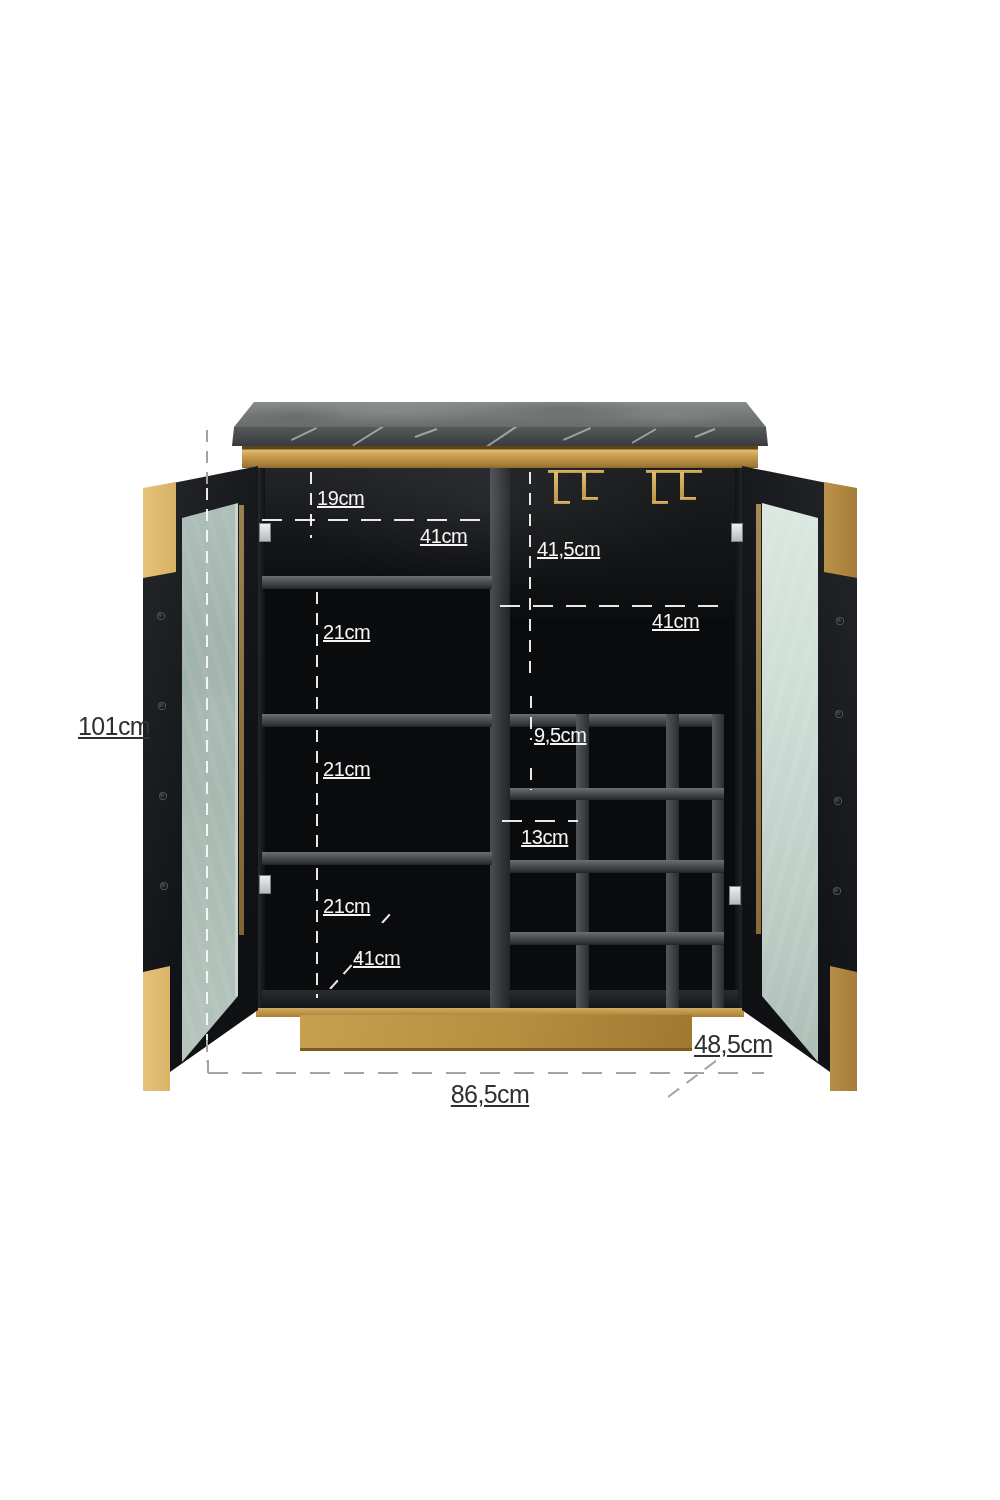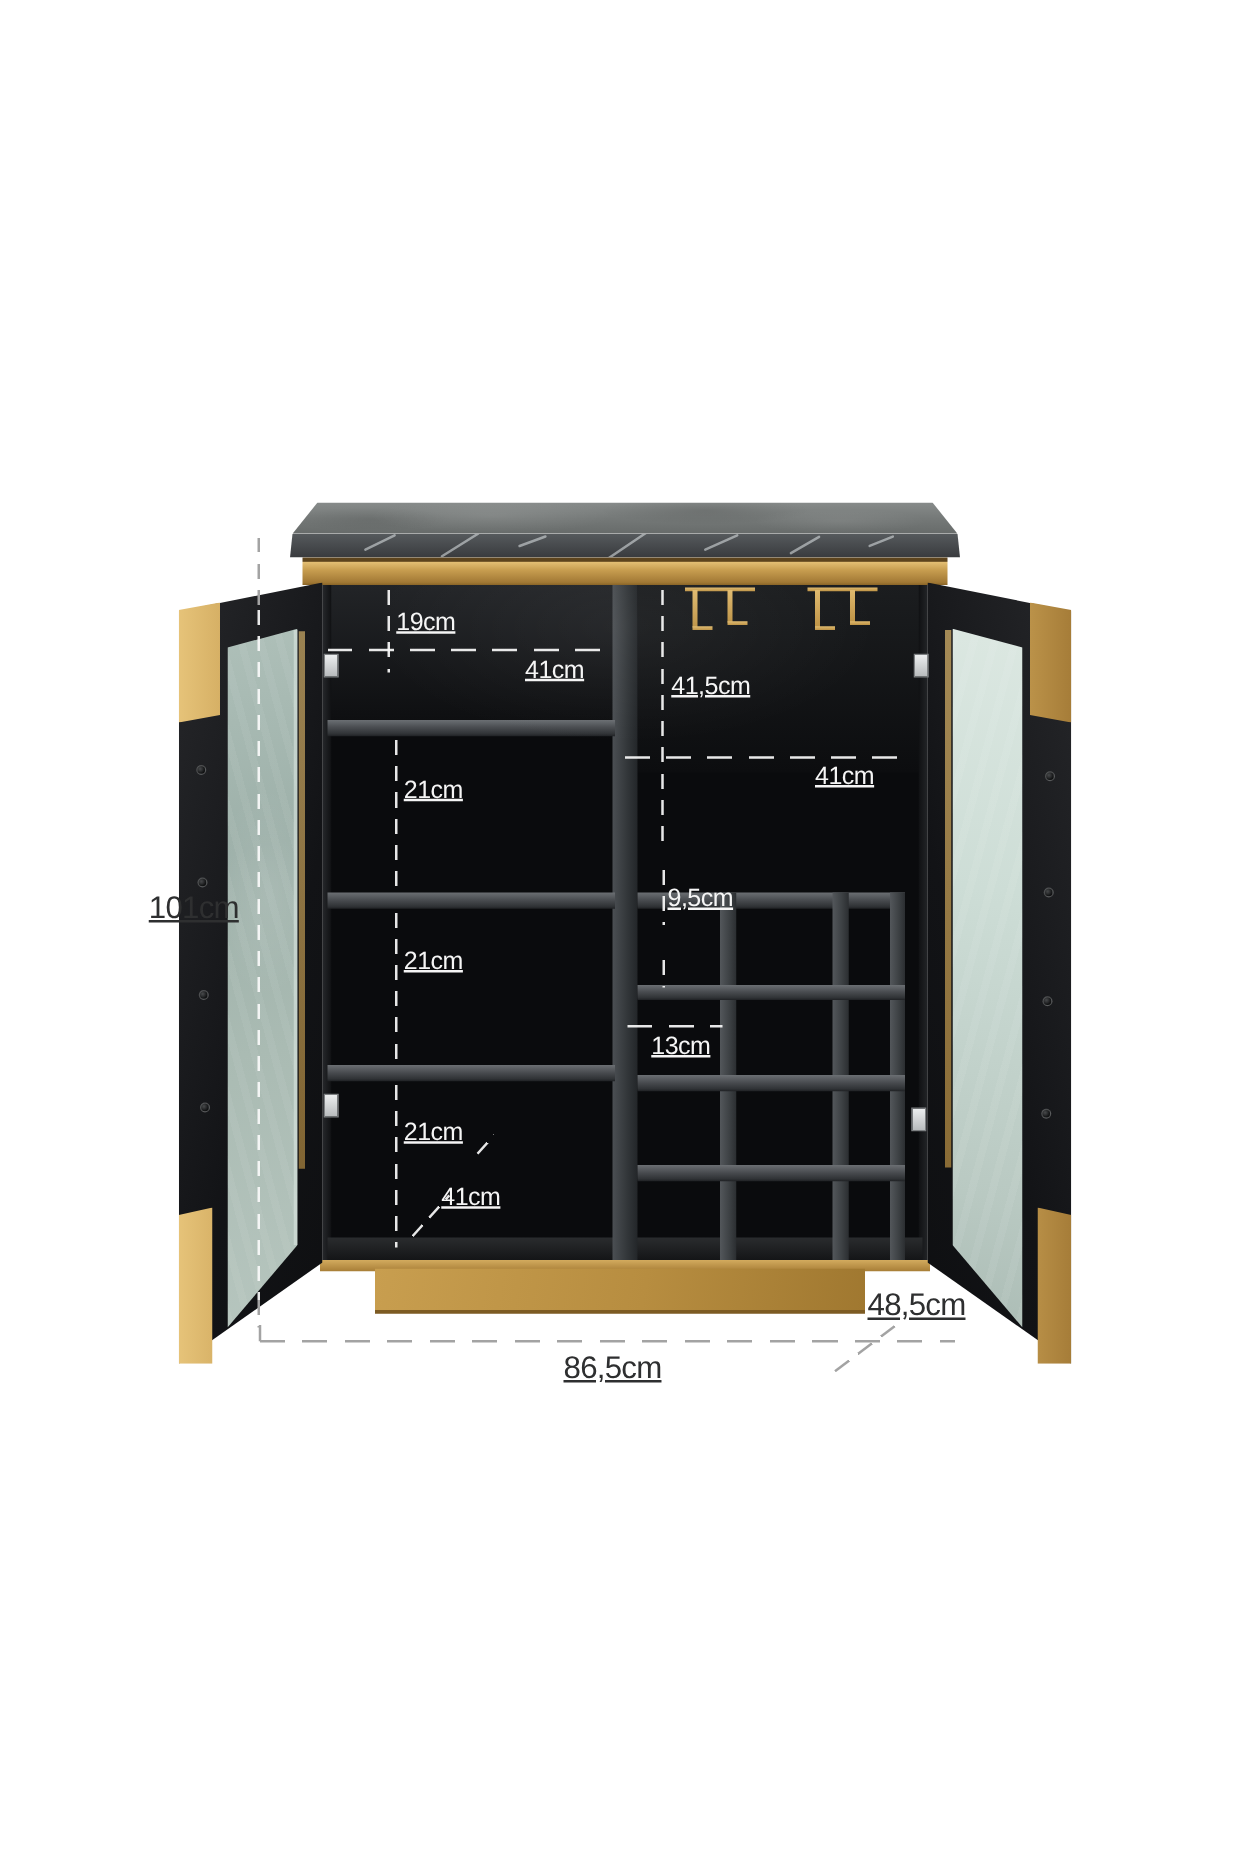--- a/index.html
+++ b/index.html
@@ -167,21 +167,21 @@
   </div>
 
   <div class="hinge" style="left:259px;top:523px;"></div>
   <div class="hinge" style="left:259px;top:875px;"></div>
   <div class="hinge" style="left:731px;top:523px;"></div>
   <div class="hinge" style="left:729px;top:886px;"></div>
 
   <div class="dl v g" style="left:206px;top:430px;height:58px;"></div>
   <div class="dl v w" style="left:206px;top:488px;height:552px;"></div>
   <div class="dl v g" style="left:206px;top:1040px;height:22px;"></div>
-  <div class="lab d" style="left:78px;top:712px;margin-left:41px;">101cm</div>
+  <div class="lab d" style="left:78px;top:712px;">101cm</div>
 
   <div class="tick" style="left:207px;top:1060px;width:2px;height:13px;"></div>
   <div class="dl h g" style="left:208px;top:1072px;width:556px;"></div>
   <div class="lab d" style="left:430px;top:1080px;width:120px;text-align:center;">86,5cm</div>
 
   <div class="dl diag g" style="left:668px;top:1096px;width:70px;transform:rotate(-37deg);"></div>
   <div class="lab d" style="left:694px;top:1030px;">48,5cm</div>
 
   <div class="dl v w" style="left:310px;top:472px;height:66px;"></div>
   <div class="dl h w" style="left:262px;top:519px;width:228px;"></div>
@@ -195,21 +195,21 @@
 
   <div class="dl v w" style="left:316px;top:592px;height:120px;"></div>
   <div class="lab w" style="left:323px;top:621px;">21cm</div>
   <div class="dl v w" style="left:316px;top:730px;height:120px;"></div>
   <div class="lab w" style="left:323px;top:758px;">21cm</div>
   <div class="dl v w" style="left:316px;top:868px;height:130px;"></div>
   <div class="lab w" style="left:323px;top:895px;">21cm</div>
 
   <div class="dl v w" style="left:530px;top:696px;height:44px;"></div>
   <div class="dl v w" style="left:530px;top:768px;height:22px;"></div>
-  <div class="lab w" style="left:534px;top:708px;">9,5cm</div>
+  <div class="lab w" style="left:534px;top:724px;">9,5cm</div>
   <div class="dl h w" style="left:502px;top:820px;width:76px;"></div>
   <div class="lab w" style="left:521px;top:826px;">13cm</div>
 
   <div class="dl diag w" style="left:330px;top:988px;width:44px;transform:rotate(-48deg);"></div>
   <div class="dl diag w" style="left:382px;top:922px;width:20px;transform:rotate(-48deg);"></div>
   <div class="lab w" style="left:353px;top:947px;">41cm</div>
 
 </div>
 
 </body></html>

